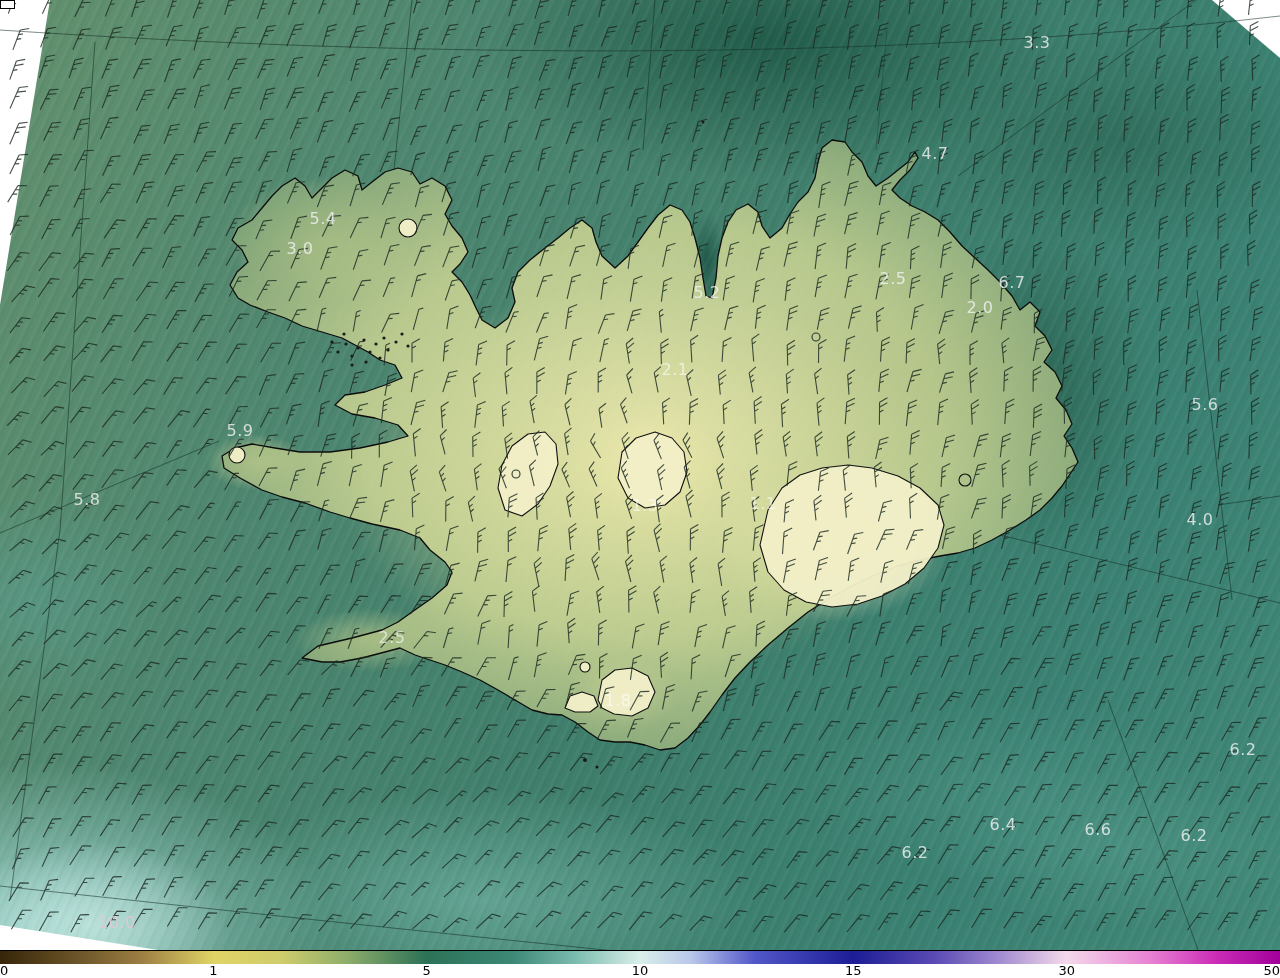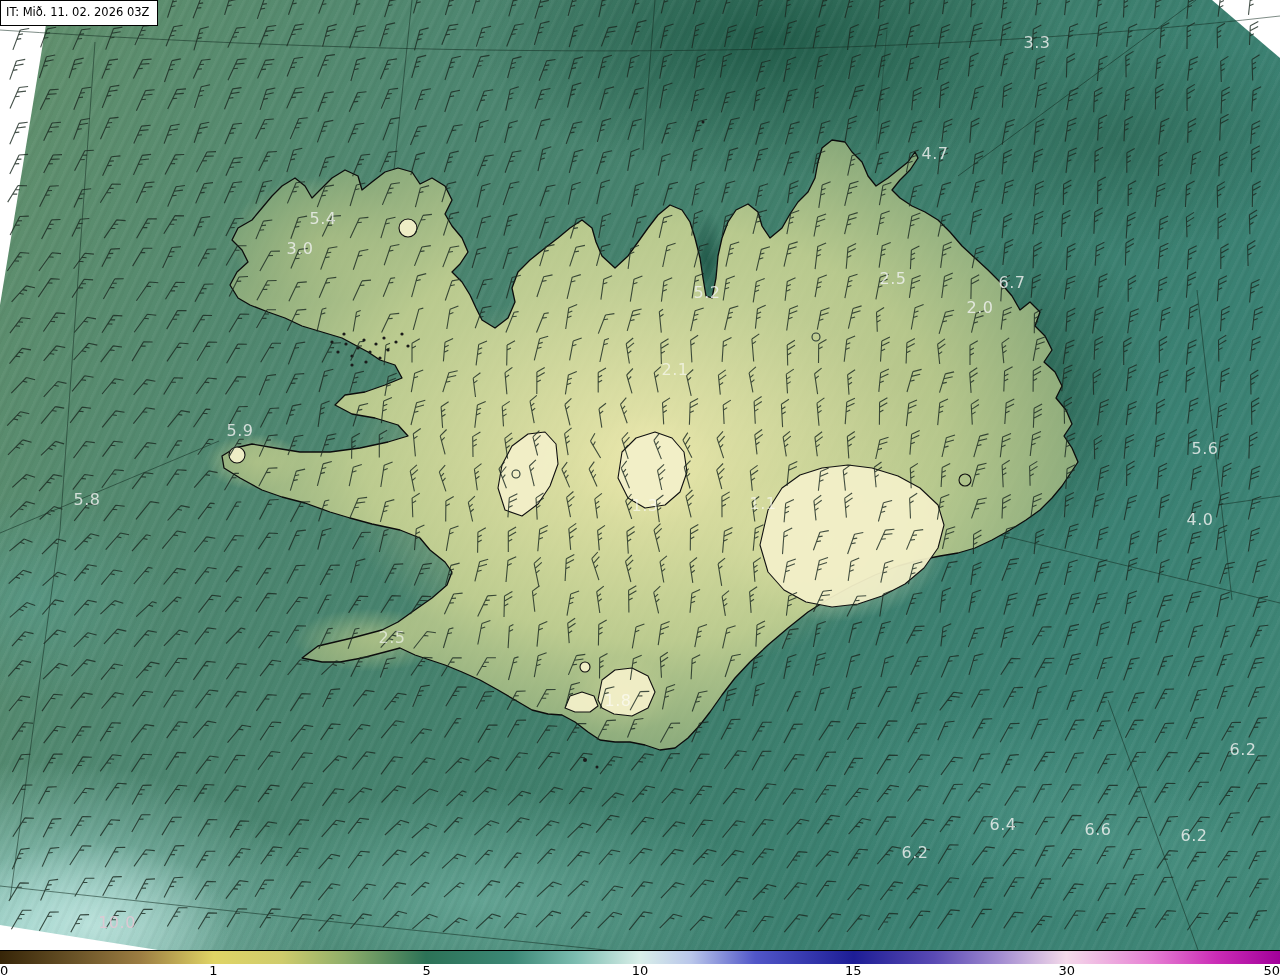--- a/index.html
+++ b/index.html
@@ -132,38 +132,37 @@
   <div id="labels">
       <span class="clabel" style="left: 1037px; top: 42px;">3.3</span>
       <span class="clabel" style="left: 935px; top: 153px;">4.7</span>
       <span class="clabel" style="left: 323px; top: 218px;">5.4</span>
       <span class="clabel" style="left: 300px; top: 248px;">3.0</span>
       <span class="clabel" style="left: 893px; top: 278px;">2.5</span>
       <span class="clabel" style="left: 1012px; top: 282px;">6.7</span>
       <span class="clabel" style="left: 707px; top: 292px;">5.2</span>
       <span class="clabel" style="left: 980px; top: 307px;">2.0</span>
       <span class="clabel land" style="left: 675px; top: 369px;">2.1</span>
-      <span class="clabel" style="left: 1205px; top: 404px; margin-top: 44px;">5.6</span>
+      <span class="clabel" style="left: 1205px; top: 404px;">5.6</span>
       <span class="clabel" style="left: 240px; top: 430px;">5.9</span>
       <span class="clabel land" style="left: 645px; top: 473px; margin-top: 32px;">1.3</span>
       <span class="clabel land" style="left: 763px; top: 503px;">1.1</span>
       <span class="clabel" style="left: 87px; top: 499px;">5.8</span>
       <span class="clabel" style="left: 1200px; top: 519px;">4.0</span>
       <span class="clabel land" style="left: 392px; top: 637px;">2.5</span>
       <span class="clabel land" style="left: 618px; top: 700px;">1.8</span>
       <span class="clabel" style="left: 1243px; top: 749px;">6.2</span>
       <span class="clabel" style="left: 1003px; top: 824px;">6.4</span>
       <span class="clabel" style="left: 1098px; top: 829px;">6.6</span>
       <span class="clabel" style="left: 1194px; top: 835px;">6.2</span>
       <span class="clabel" style="left: 915px; top: 852px;">6.2</span>
       <span class="clabel wet" style="left: 117px; top: 922px;">10.0</span>
     </div>
 
   <div id="titlebox">
-    <div><span>IT: Mið. 11. 02. 2026 03Z</span></div>
   </div>
 
   <div id="cbar">
     <div id="cbar-grad" style="background: linear-gradient(to right, rgb(54, 37, 8) 0%, rgb(107, 84, 40) 6%, rgb(156, 125, 66) 11%, rgb(224, 212, 101) 16.7%, rgb(207, 204, 108) 22%, rgb(143, 174, 106) 27%, rgb(44, 114, 87) 33.3%, rgb(60, 136, 118) 40%, rgb(124, 188, 176) 45%, rgb(217, 239, 233) 50%, rgb(185, 198, 234) 54%, rgb(81, 86, 200) 59%, rgb(29, 29, 150) 66.7%, rgb(90, 74, 180) 73%, rgb(160, 138, 208) 78%, rgb(244, 217, 234) 83.3%, rgb(231, 127, 211) 90%, rgb(203, 44, 182) 95%, rgb(162, 0, 154) 100%);"></div>
     <div id="cbar-ticks">
         <div class="cbtick" style="left: 0%; transform: none;">0</div>
         <div class="cbtick" style="left: 16.6667%; transform: translateX(-50%);">1</div>
         <div class="cbtick" style="left: 33.3333%; transform: translateX(-50%);">5</div>
         <div class="cbtick" style="left: 50%; transform: translateX(-50%);">10</div>
         <div class="cbtick" style="left: 66.6667%; transform: translateX(-50%);">15</div>

